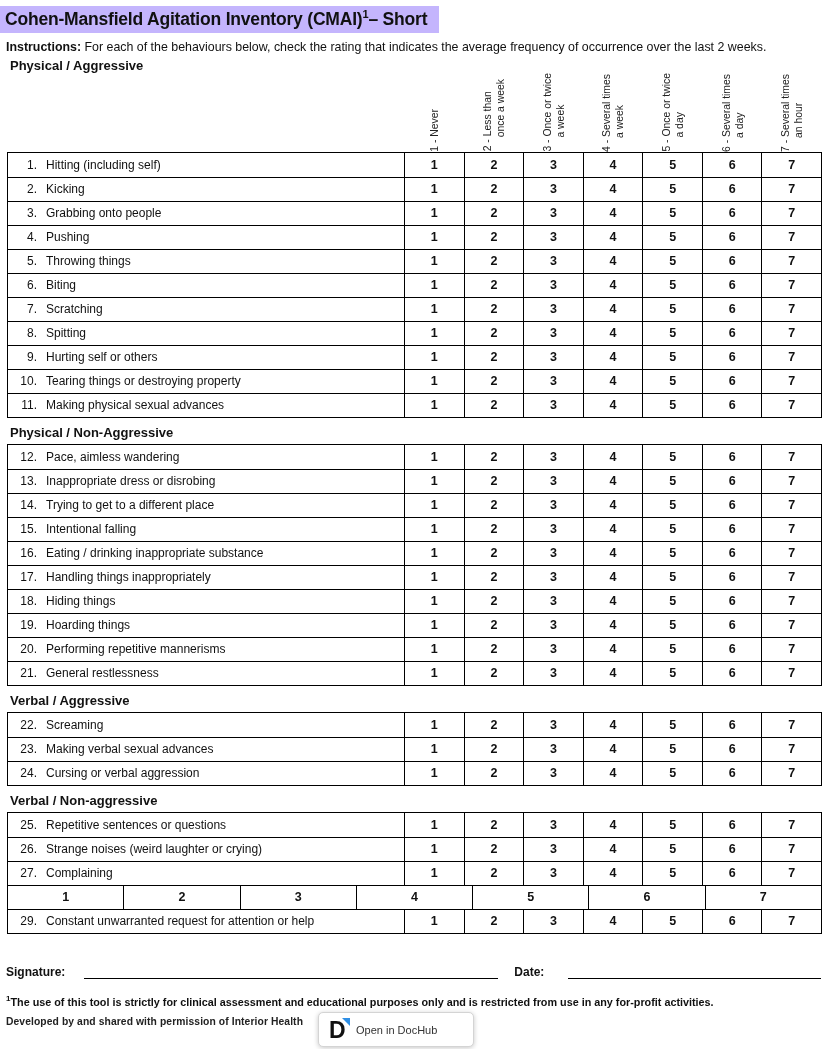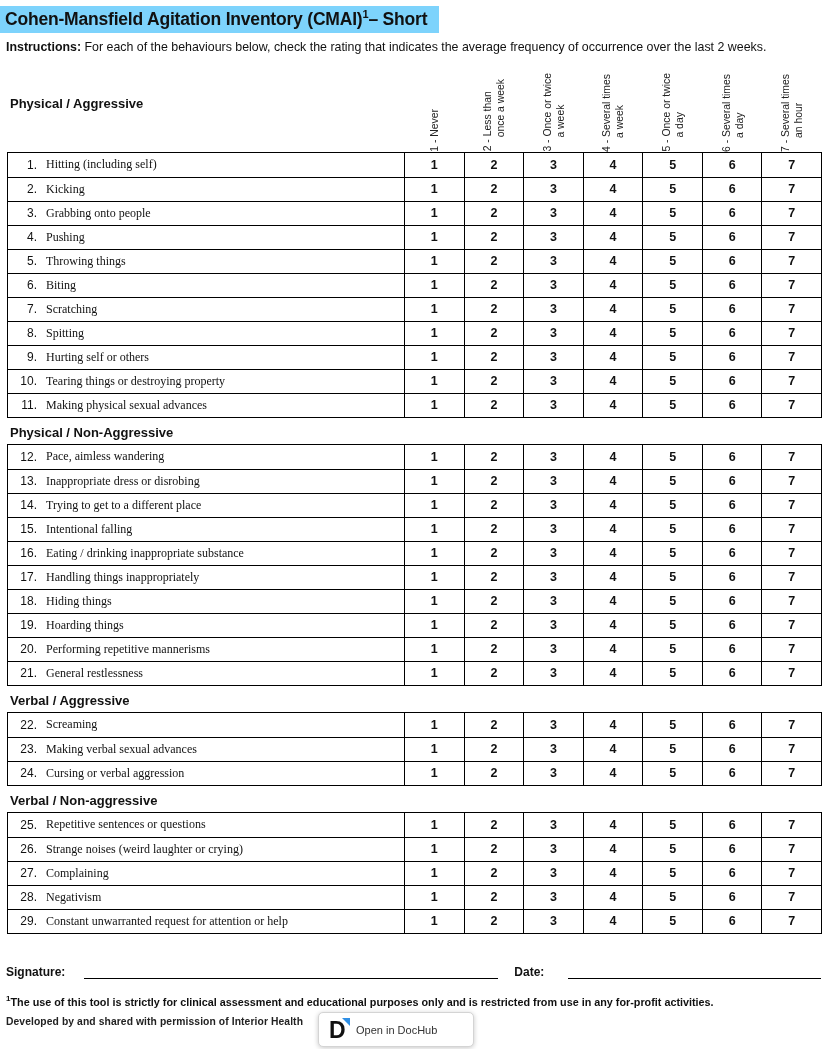--- a/index.html
+++ b/index.html
@@ -5,50 +5,50 @@
   * { box-sizing: border-box; }
   html,body { margin:0; padding:0; background:#fff; }
   .page {
     position:relative; width:828px; height:1049px; background:#fff;
     color:#000; font-family:"Liberation Sans", sans-serif; overflow:hidden;
   }
 
   
   .title-wrap { margin:6px 0 0 0; }
   .title-highlight {
-    display:inline-block; background:#7dd3fc; padding:2px 12px 3px 5px;
+    display:inline-block; background:#c4b5fd; padding:2px 12px 3px 5px;
     font-size:17.5px; font-weight:bold; letter-spacing:-0.2px; color:#111;
   }
   .title-highlight sup { font-size:11px; font-weight:bold; }
 
   
   .instructions { margin:7px 6px 0 6px; font-size:12.4px; color:#111; }
   .instructions .bold { font-weight:bold; }
 
   
   .grid-header { display:flex; margin:4px 6px 0 7px; height:94px; }
-  .header-left { width:398px; display:flex; align-items:center; }
+  .header-left { width:398px; display:flex; align-items:flex-start; }
   .section-title { font-size:13px; font-weight:bold; color:#111; }
   .header-left .section-title { margin:0 0 3px 3px; }
   .col-headers { display:flex; width:417px; }
   .col-h { width:59.57px; display:flex; justify-content:center; align-items:flex-end; overflow:visible; }
   .rot {
     writing-mode: vertical-rl; transform: rotate(180deg);
     white-space: pre-line; font-size:10.4px; line-height:1.25;
     text-indent:-14px; padding-top:14px; color:#222; max-height:94px;
   }
 
   
   .sections { margin:0 6px 0 7px; }
   .rating-table { border:1.5px solid #000; }
   .row { display:flex; height:24px; border-top:1px solid #000; }
   .row:first-child { border-top:none; }
   .desc-cell { width:397px; display:flex; align-items:center; border-right:1px solid #000; font-size:12px; color:#111; }
   .num { width:29px; text-align:right; margin-right:9px; font-size:12px; color:#111; flex:none; }
-  .lbl { white-space:nowrap;font-family:Liberation Serif, serif; }
+  .lbl { white-space:nowrap; }
   .rate-cell {
     flex:1 1 0; border-right:1px solid #000; display:flex; align-items:center;
     justify-content:center; font-weight:bold; font-size:12.5px; cursor:pointer; color:#111;
   }
   .rate-cell:last-child { border-right:none; }
   .sections .section-title { margin:7px 0 4px 3px; }
 
   
   .signature-row { display:flex; align-items:flex-end; margin:30px 7px 0 6px; font-size:12px; font-weight:bold; color:#111;gap:16px; }
   .sig-line { width:414px; border-bottom:1.5px solid #000; height:15px; margin-left:3px; }
@@ -478,24 +478,20 @@
           </div>
           <div class="rate-cell">1</div>
           <div class="rate-cell">2</div>
           <div class="rate-cell">3</div>
           <div class="rate-cell">4</div>
           <div class="rate-cell">5</div>
           <div class="rate-cell">6</div>
           <div class="rate-cell">7</div>
         </div>
         <div class="row">
-          <div class="desc-cell">
-            <span class="num">28.</span>
-            <span class="lbl">Negativism</span>
-          </div>
           <div class="rate-cell">1</div>
           <div class="rate-cell">2</div>
           <div class="rate-cell">3</div>
           <div class="rate-cell">4</div>
           <div class="rate-cell">5</div>
           <div class="rate-cell">6</div>
           <div class="rate-cell">7</div>
         </div>
         <div class="row">
           <div class="desc-cell">

